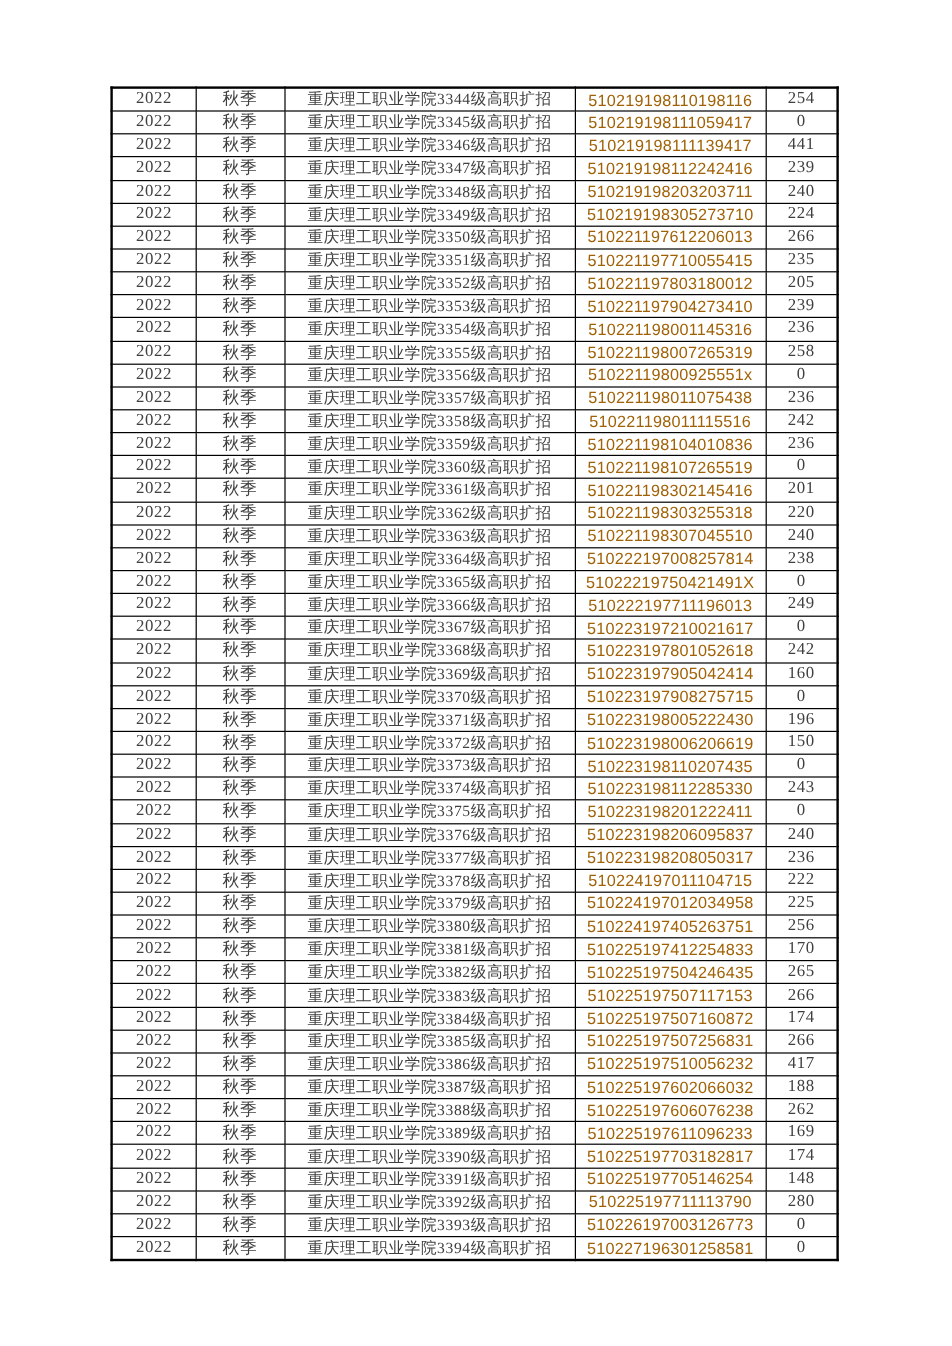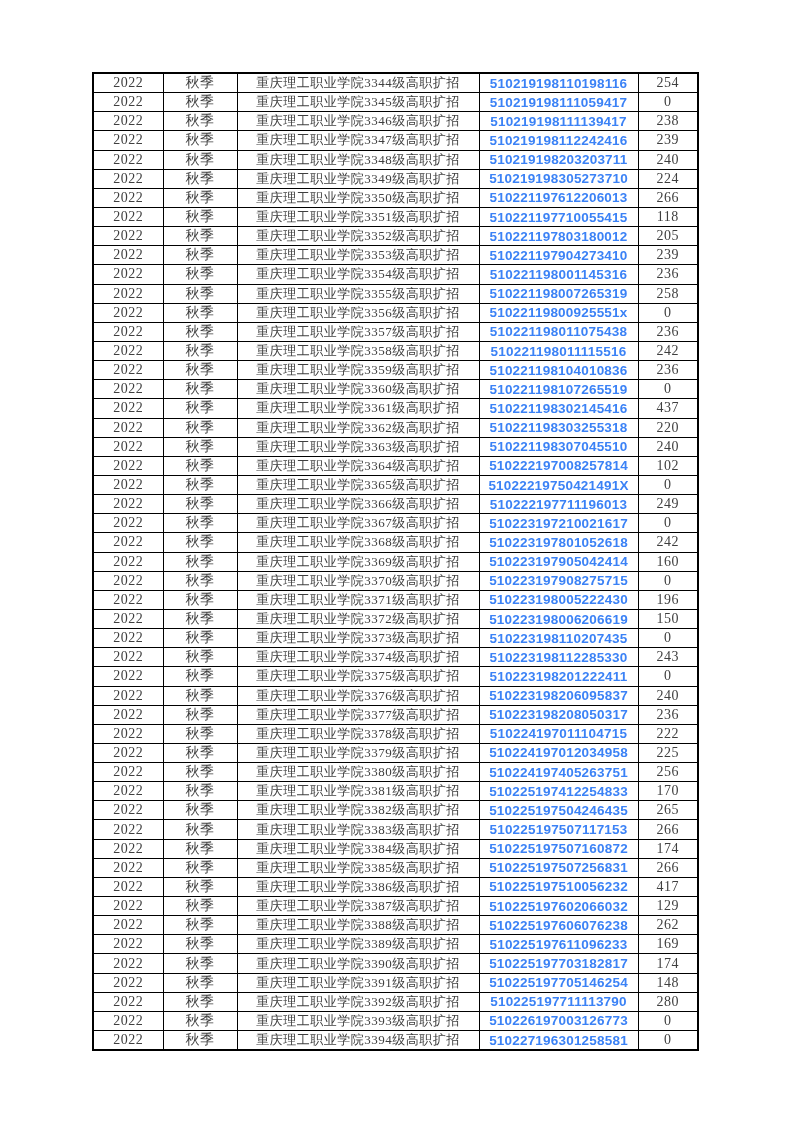--- a/index.html
+++ b/index.html
@@ -37,23 +37,23 @@
     font-size: 14px;
     color: #3f3f3f;
     letter-spacing: 0.5px;
   }
   td.name-cell {
     font-size: 13px;
     letter-spacing: 0.5px;
   }
   td.id-cell {
     font-family: "Liberation Sans", "DejaVu Sans", sans-serif;
-    font-weight: 700;
+    font-weight: 400;
     font-size: 13.5px;
-    color: #3b82f6;
+    color: #a16207;
     letter-spacing: 0.2px;
   }
   col.col-year  { width: 70px; }
   col.col-term  { width: 74px; }
   col.col-name  { width: 242px; }
   col.col-id    { width: 159px; }
   col.col-score { width: 60px; }
 </style>
 </head>
 <body>
@@ -80,21 +80,21 @@
     <td class="serif">秋季</td>
     <td class="serif name-cell">重庆理工职业学院3345级高职扩招</td>
     <td class="id-cell">510219198111059417</td>
     <td class="serif">0</td>
   </tr>
         <tr>
     <td class="serif">2022</td>
     <td class="serif">秋季</td>
     <td class="serif name-cell">重庆理工职业学院3346级高职扩招</td>
     <td class="id-cell">510219198111139417</td>
-    <td class="serif">238</td>
+    <td class="serif">441</td>
   </tr>
         <tr>
     <td class="serif">2022</td>
     <td class="serif">秋季</td>
     <td class="serif name-cell">重庆理工职业学院3347级高职扩招</td>
     <td class="id-cell">510219198112242416</td>
     <td class="serif">239</td>
   </tr>
         <tr>
     <td class="serif">2022</td>
@@ -115,21 +115,21 @@
     <td class="serif">秋季</td>
     <td class="serif name-cell">重庆理工职业学院3350级高职扩招</td>
     <td class="id-cell">510221197612206013</td>
     <td class="serif">266</td>
   </tr>
         <tr>
     <td class="serif">2022</td>
     <td class="serif">秋季</td>
     <td class="serif name-cell">重庆理工职业学院3351级高职扩招</td>
     <td class="id-cell">510221197710055415</td>
-    <td class="serif">118</td>
+    <td class="serif">235</td>
   </tr>
         <tr>
     <td class="serif">2022</td>
     <td class="serif">秋季</td>
     <td class="serif name-cell">重庆理工职业学院3352级高职扩招</td>
     <td class="id-cell">510221197803180012</td>
     <td class="serif">205</td>
   </tr>
         <tr>
     <td class="serif">2022</td>
@@ -185,42 +185,42 @@
     <td class="serif">秋季</td>
     <td class="serif name-cell">重庆理工职业学院3360级高职扩招</td>
     <td class="id-cell">510221198107265519</td>
     <td class="serif">0</td>
   </tr>
         <tr>
     <td class="serif">2022</td>
     <td class="serif">秋季</td>
     <td class="serif name-cell">重庆理工职业学院3361级高职扩招</td>
     <td class="id-cell">510221198302145416</td>
-    <td class="serif">437</td>
+    <td class="serif">201</td>
   </tr>
         <tr>
     <td class="serif">2022</td>
     <td class="serif">秋季</td>
     <td class="serif name-cell">重庆理工职业学院3362级高职扩招</td>
     <td class="id-cell">510221198303255318</td>
     <td class="serif">220</td>
   </tr>
         <tr>
     <td class="serif">2022</td>
     <td class="serif">秋季</td>
     <td class="serif name-cell">重庆理工职业学院3363级高职扩招</td>
     <td class="id-cell">510221198307045510</td>
     <td class="serif">240</td>
   </tr>
         <tr>
     <td class="serif">2022</td>
     <td class="serif">秋季</td>
     <td class="serif name-cell">重庆理工职业学院3364级高职扩招</td>
     <td class="id-cell">510222197008257814</td>
-    <td class="serif">102</td>
+    <td class="serif">238</td>
   </tr>
         <tr>
     <td class="serif">2022</td>
     <td class="serif">秋季</td>
     <td class="serif name-cell">重庆理工职业学院3365级高职扩招</td>
     <td class="id-cell">51022219750421491X</td>
     <td class="serif">0</td>
   </tr>
         <tr>
     <td class="serif">2022</td>
@@ -367,21 +367,21 @@
     <td class="serif">秋季</td>
     <td class="serif name-cell">重庆理工职业学院3386级高职扩招</td>
     <td class="id-cell">510225197510056232</td>
     <td class="serif">417</td>
   </tr>
         <tr>
     <td class="serif">2022</td>
     <td class="serif">秋季</td>
     <td class="serif name-cell">重庆理工职业学院3387级高职扩招</td>
     <td class="id-cell">510225197602066032</td>
-    <td class="serif">129</td>
+    <td class="serif">188</td>
   </tr>
         <tr>
     <td class="serif">2022</td>
     <td class="serif">秋季</td>
     <td class="serif name-cell">重庆理工职业学院3388级高职扩招</td>
     <td class="id-cell">510225197606076238</td>
     <td class="serif">262</td>
   </tr>
         <tr>
     <td class="serif">2022</td>

